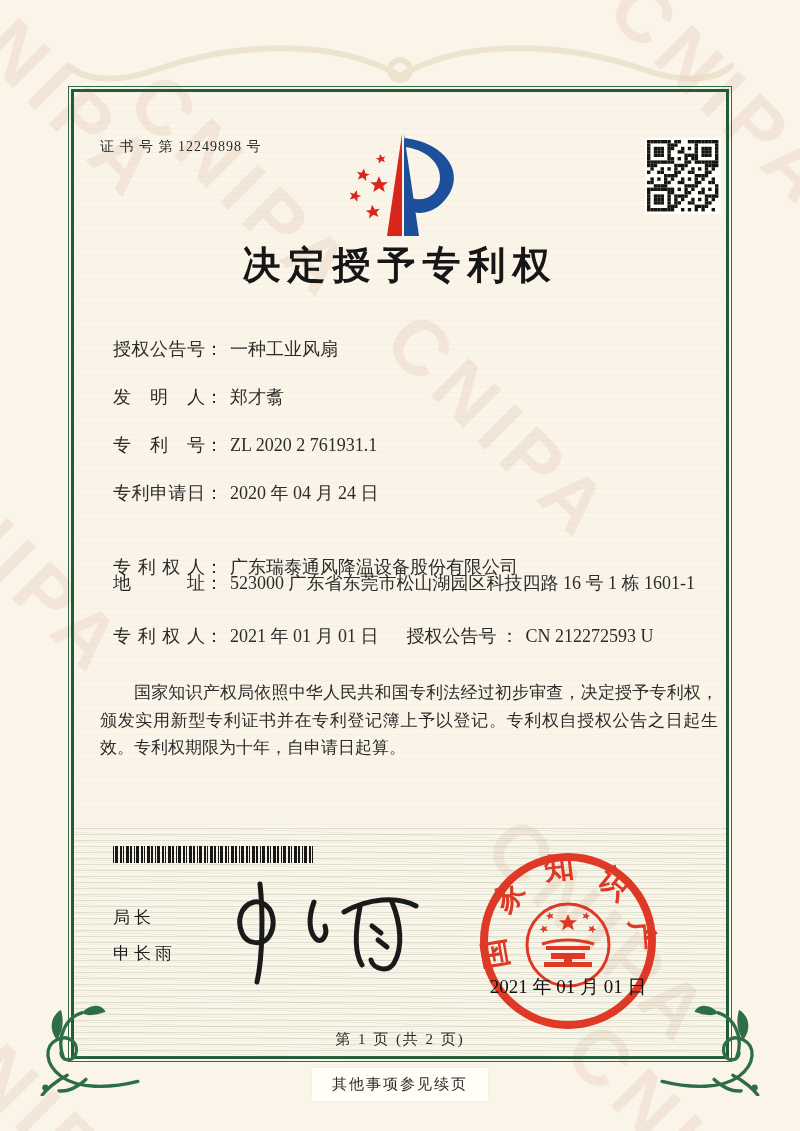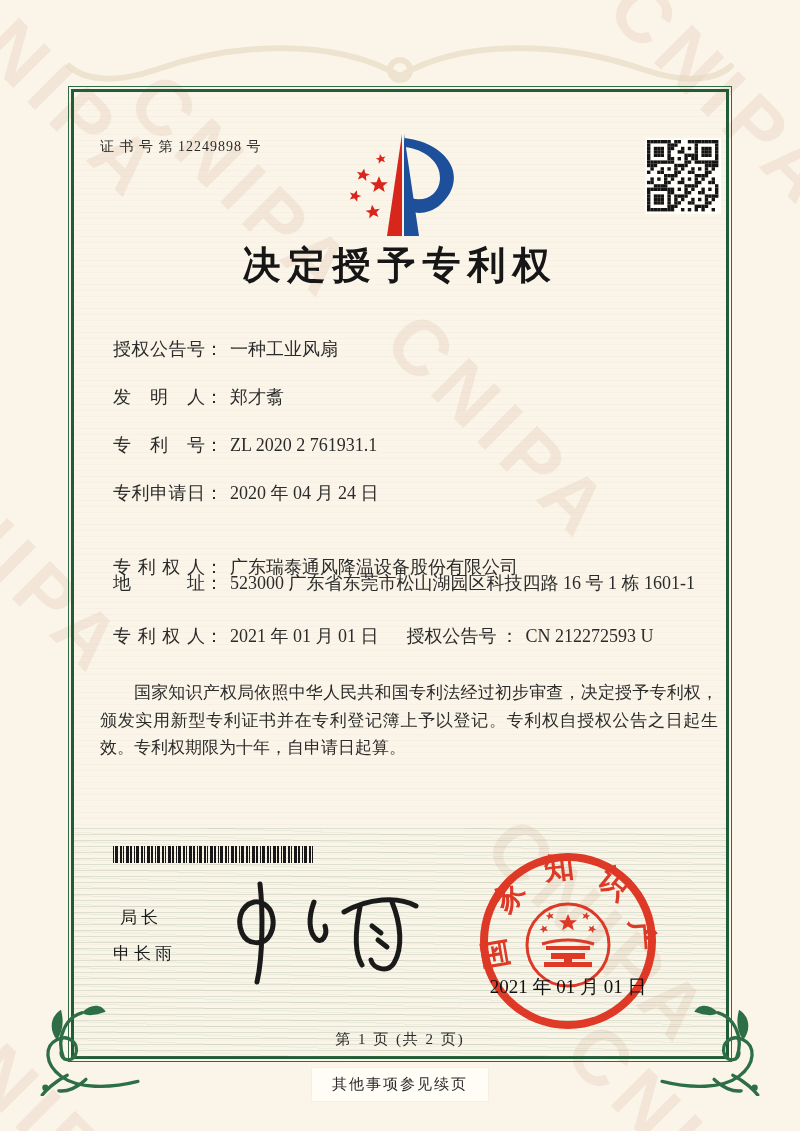--- a/index.html
+++ b/index.html
@@ -36,21 +36,21 @@
   .grp2{margin-left:28px;display:flex;}
   .grp2 .fcolon{margin-left:4px;}
   
   .paras{position:absolute;left:100px;top:655px;width:618px;z-index:2;margin-top:24px;}
   .paras p{margin:0;font-size:17px;line-height:27.5px;text-indent:2em;text-align:justify;}
   
   .barcode{position:absolute;left:113px;top:846px;width:206px;height:17px;display:flex;
            align-items:stretch;overflow:hidden;z-index:2;}
   .barcode div{background:#181818;height:100%;flex:none;}
   
-  .sig-title{position:absolute;left:120px;top:906px;font-family:Liberation Sans, sans-serif;
+  .sig-title{position:absolute;left:113px;top:906px;font-family:Liberation Sans, sans-serif;
              font-size:17px;letter-spacing:4px;color:#1d1d1d;z-index:2;}
   .sig-name{position:absolute;left:113px;top:942px;font-family:"Liberation Sans","DejaVu Sans",sans-serif;
             font-size:17px;letter-spacing:4px;color:#1d1d1d;z-index:2;}
   .sig-hand{position:absolute;left:222px;top:876px;z-index:3;}
   
   .seal{position:absolute;left:472px;top:845px;z-index:2;}
   .seal-date{position:absolute;left:468px;top:974px;width:200px;text-align:center;font-size:19px;
              color:#101010;z-index:3;letter-spacing:0px;}
   
   .pageinfo{position:absolute;left:0;top:1030px;width:100%;text-align:center;font-size:15px;

